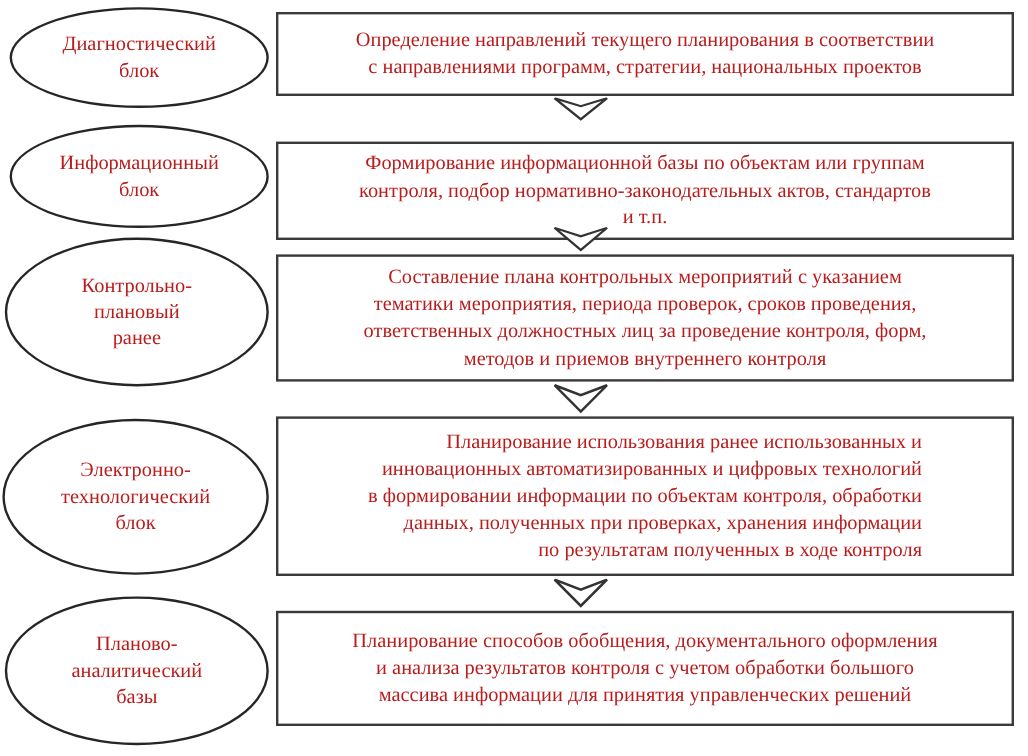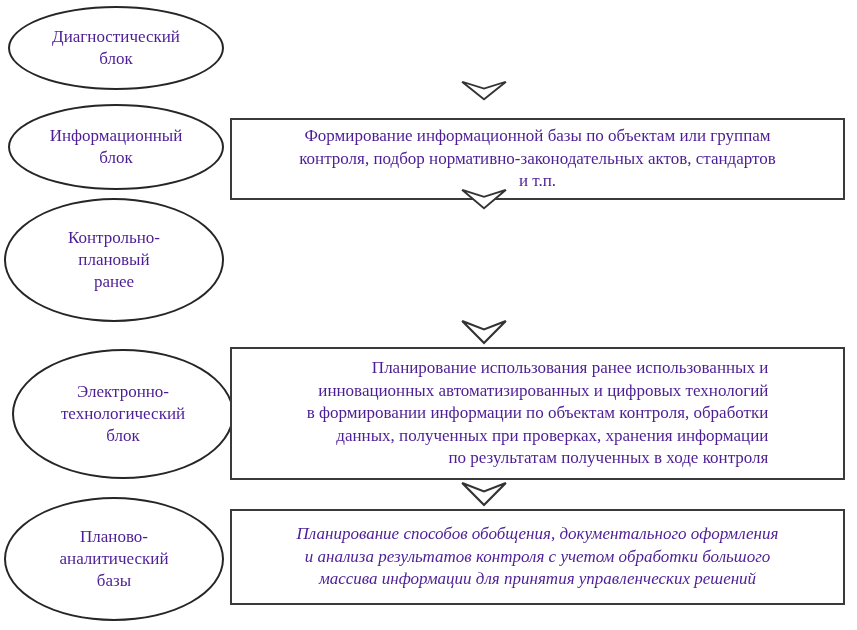--- a/index.html
+++ b/index.html
@@ -6,21 +6,21 @@
     margin: 0;
     padding: 0;
     background: #ffffff;
   }
   #stage {
     position: relative;
     width: 857px;
     height: 630px;
     background: #ffffff;
     font-family: "Liberation Serif", "DejaVu Serif", serif;
-    color: #4c1d95;
+    color: #b91c1c;
     overflow: hidden;
   }
   .ellipse {
     position: absolute;
     border: 2px solid #262626;
     border-radius: 50%;
     background: #ffffff;
     display: flex;
     align-items: center;
     justify-content: center;
@@ -50,42 +50,46 @@
     position: absolute;
     left: 460px;
     width: 48px;
   }
   .arrow svg { display: block; width: 100%; height: 100%; }
 
   
   #ellipse-1 { left: 8px;  top: 6px;   width: 216px; height: 84px; }
   #ellipse-2 { left: 8px;  top: 104px; width: 216px; height: 86px; }
   #ellipse-3 { left: 4px;  top: 198px; width: 220px; height: 124px; }
-  #ellipse-4 { left: 12px;  top: 349px; width: 222px; height: 130px; }
+  #ellipse-4 { left: 2px;  top: 349px; width: 222px; height: 130px; }
   #ellipse-5 { left: 4px;  top: 497px; width: 220px; height: 124px; }
 
   #pbox-1 { top: 10px;  height: 70px; }
   #pbox-2 { top: 118px; height: 82px; }
   #pbox-3 { top: 212px; height: 106px; }
   #pbox-4 { top: 347px; height: 133px; text-align: right; }
-  #pbox-5 { top: 509px; height: 96px; font-style: italic; }
+  #pbox-5 { top: 509px; height: 96px; }
 
   #arrow-1 { top: 81px;  height: 20px; }
   #arrow-2 { top: 189px; height: 21px; }
   #arrow-3 { top: 320px; height: 25px; }
   #arrow-4 { top: 482px; height: 25px; }
 </style>
 </head>
 <body>
 
 <div id="stage">
 
   <div class="ellipse" id="ellipse-1">
     <span>Диагностический
 блок</span>
+  </div>
+  <div class="pbox" id="pbox-1">
+    <span>Определение направлений текущего планирования в соответствии
+с направлениями программ, стратегии, национальных проектов</span>
   </div>
   <div class="arrow" id="arrow-1">
     <svg viewBox="0 0 44 24" preserveAspectRatio="none">
       <polygon points="2,1 22,9 42,1 22,22" fill="#ffffff" stroke="#333333" stroke-width="2" stroke-linejoin="miter"></polygon>
     </svg>
   </div>
 
   <div class="ellipse" id="ellipse-2">
     <span>Информационный
 блок</span>
@@ -98,20 +102,26 @@
   <div class="arrow" id="arrow-2">
     <svg viewBox="0 0 44 24" preserveAspectRatio="none">
       <polygon points="2,1 22,9 42,1 22,22" fill="#ffffff" stroke="#333333" stroke-width="2" stroke-linejoin="miter"></polygon>
     </svg>
   </div>
 
   <div class="ellipse" id="ellipse-3">
     <span>Контрольно-
 плановый
 ранее</span>
+  </div>
+  <div class="pbox" id="pbox-3">
+    <span>Составление плана контрольных мероприятий с указанием
+тематики мероприятия, периода проверок, сроков проведения,
+ответственных должностных лиц за проведение контроля, форм,
+методов и приемов внутреннего контроля</span>
   </div>
   <div class="arrow" id="arrow-3">
     <svg viewBox="0 0 44 24" preserveAspectRatio="none">
       <polygon points="2,1 22,9 42,1 22,22" fill="#ffffff" stroke="#333333" stroke-width="2" stroke-linejoin="miter"></polygon>
     </svg>
   </div>
 
   <div class="ellipse" id="ellipse-4">
     <span>Электронно-
 технологический

